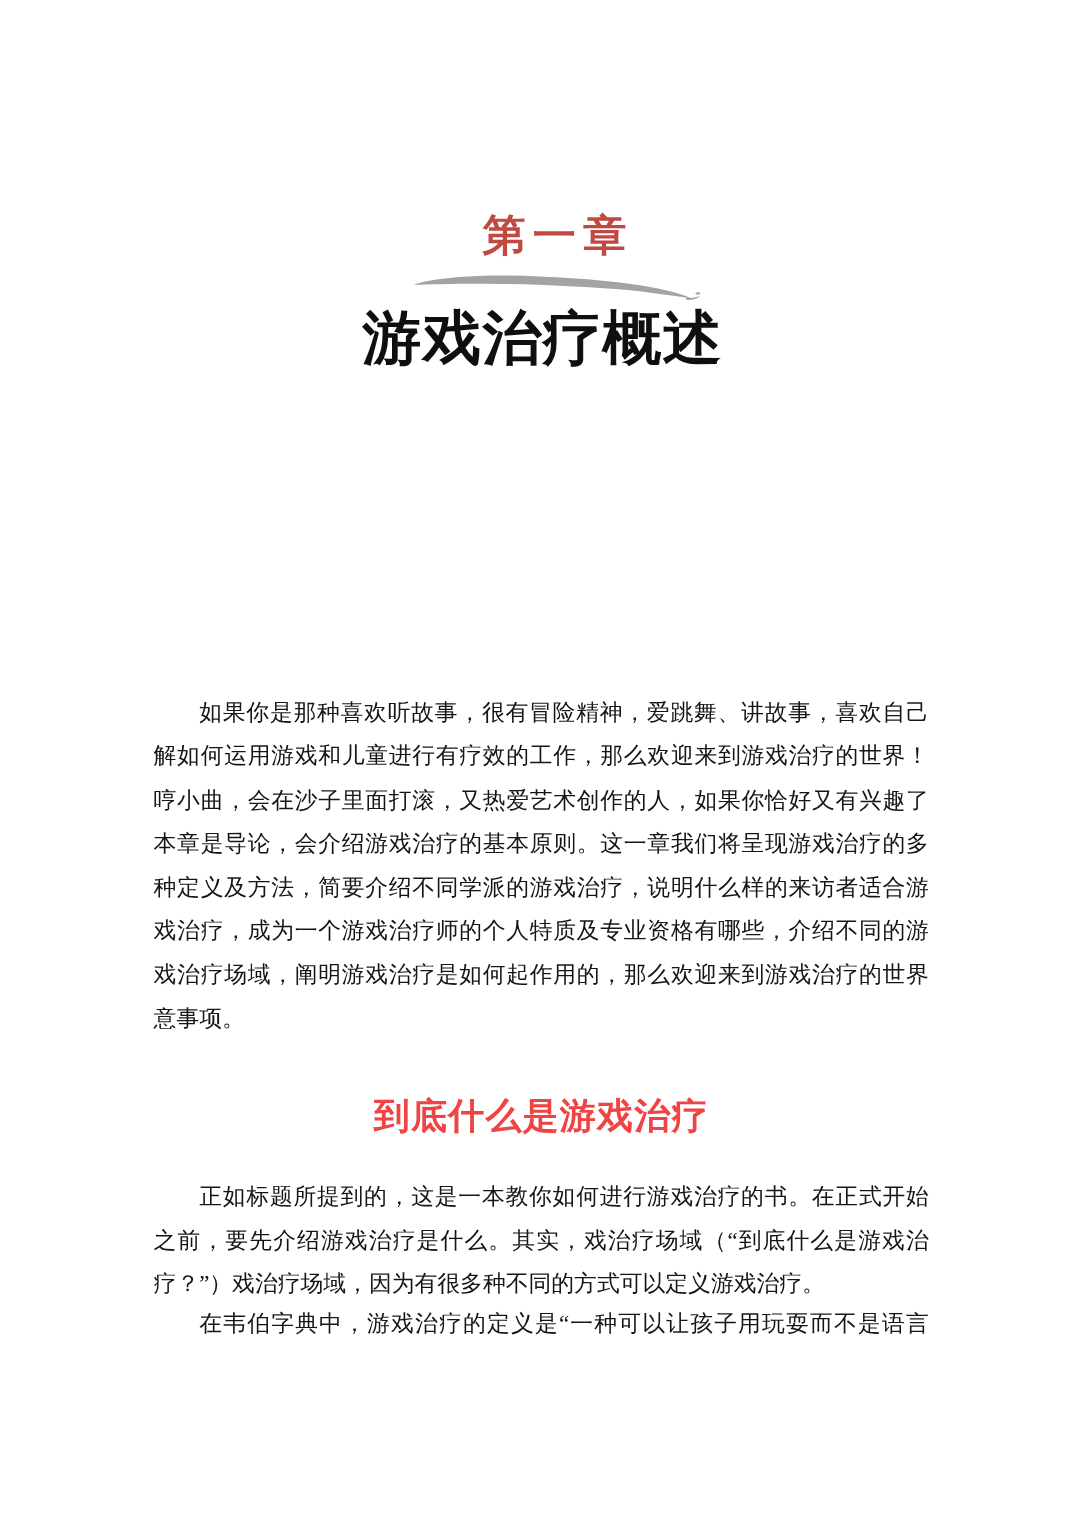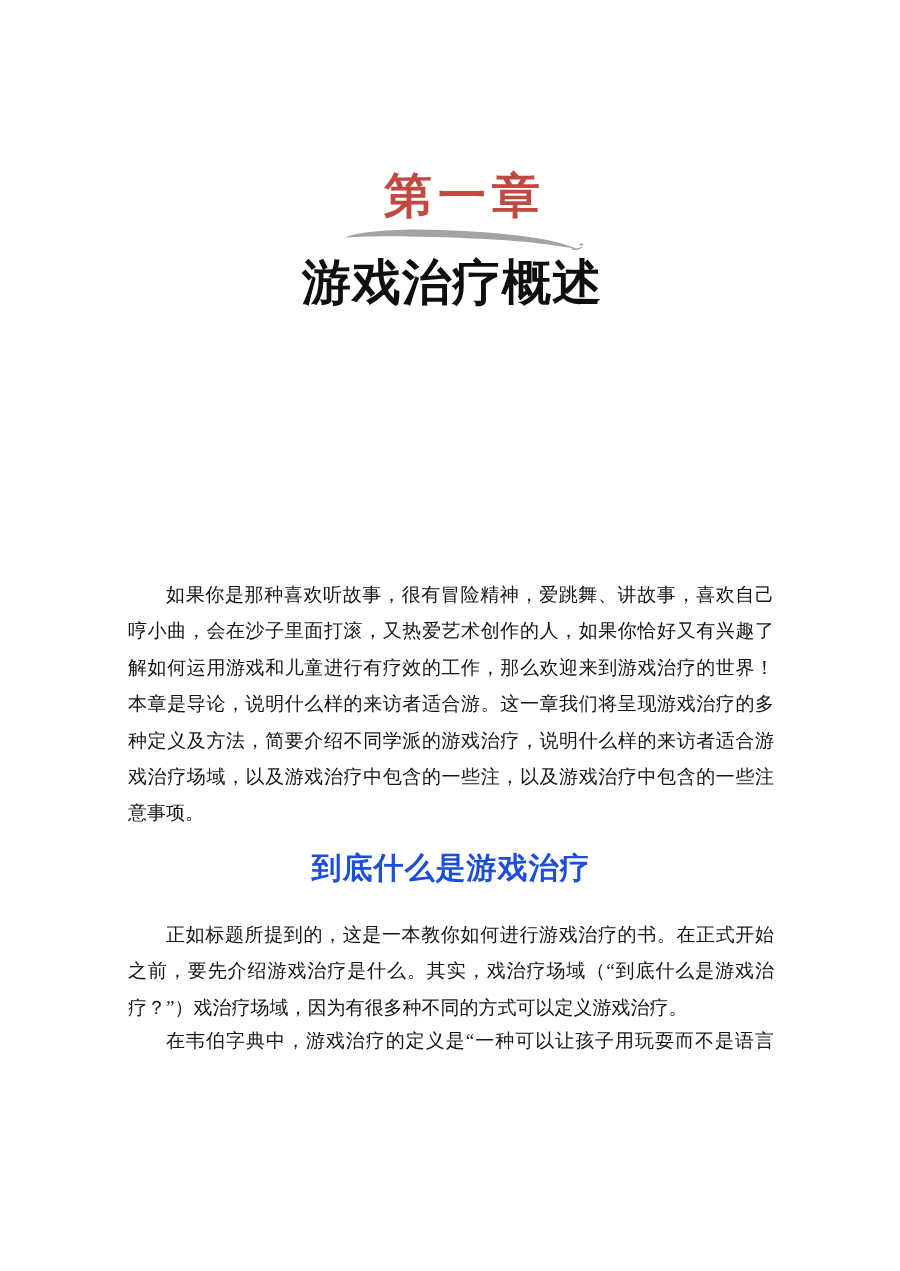--- a/index.html
+++ b/index.html
@@ -5,21 +5,21 @@
   html,body{margin:0;padding:0;background:#e8e8e8;}
   .page{
     position:relative;width:900px;height:1271px;background:#ffffff;
     overflow:hidden;margin:0 auto;
     font-family:"Liberation Serif","DejaVu Serif",serif;color:#151515;
   }
   .chapter-num{
     position:absolute;top:176px;left:0;right:0;text-align:center;
     padding-left:30px;
     font-family:"Liberation Sans","DejaVu Sans",sans-serif;
-    font-weight:900;font-size:48px;line-height:40px;letter-spacing:6px;
+    font-weight:900;font-size:36px;line-height:40px;letter-spacing:6px;
     color:#c04a42;
   }
   .swoosh{position:absolute;left:335px;top:215px;width:250px;height:40px;}
   .chapter-title{
     position:absolute;top:256px;left:0;right:0;margin:0;text-align:center;
     padding-left:4px;
     font-family:"Liberation Sans","DejaVu Sans",sans-serif;
     font-weight:900;font-size:49px;line-height:52px;letter-spacing:1px;
     color:#0f0f0f;
   }
@@ -28,24 +28,24 @@
     font-size:19px;line-height:36.4px;
   }
   .ln{
     text-align:justify;
     text-align-last:justify;
     text-justify:inter-character;
   }
   .ln.first{text-indent:2em;}
   .ln.last{text-align-last:left;}
   .section-heading{
-    margin:20px 0 33px 0;text-align:center;
+    margin:47px 0 33px 0;text-align:center;
     font-family:"Liberation Sans","DejaVu Sans",sans-serif;
     font-weight:900;font-size:30px;line-height:32px;letter-spacing:1px;
-    color:#1d4ed8;
+    color:#ef4444;
   }
   .para{margin:0;}
   .para.p3{margin-top:-3px;}
 </style>
 </head>
 <body>
 
 <div class="page">
 
   <div class="chapter-num">第一章</div>
@@ -62,25 +62,26 @@
              C 246.5 33.8, 242.5 35.4, 237.5 35 Z" fill="#a3a3a3"></path>
     <ellipse cx="246.5" cy="29.5" rx="2" ry="1" fill="#a3a3a3"></ellipse>
   </svg>
 
   <h1 class="chapter-title">游戏治疗概述</h1>
 
   <div class="body-block">
 
     <div class="para">
       <div class="ln first">如果你是那种喜欢听故事，很有冒险精神，爱跳舞、讲故事，喜欢自己</div>
+      <div class="ln">解如何运用游戏和儿童进行有疗效的工作，那么欢迎来到游戏治疗的世界！</div>
       <div class="ln">哼小曲，会在沙子里面打滚，又热爱艺术创作的人，如果你恰好又有兴趣了</div>
-      <div class="ln">解如何运用游戏和儿童进行有疗效的工作，那么欢迎来到游戏治疗的世界！</div>
-      <div class="ln">本章是导论，说明什么样的来访者适合游。这一章我们将呈现游戏治疗的多</div>
+      <div class="ln">本章是导论，会介绍游戏治疗的基本原则。这一章我们将呈现游戏治疗的多</div>
       <div class="ln">种定义及方法，简要介绍不同学派的游戏治疗，说明什么样的来访者适合游</div>
-      <div class="ln">戏治疗场域，以及游戏治疗中包含的一些注，以及游戏治疗中包含的一些注</div>
+      <div class="ln">戏治疗，成为一个游戏治疗师的个人特质及专业资格有哪些，介绍不同的游</div>
+      <div class="ln">戏治疗场域，阐明游戏治疗是如何起作用的，那么欢迎来到游戏治疗的世界</div>
       <div class="ln last">意事项。</div>
     </div>
 
     <h2 class="section-heading">到底什么是游戏治疗</h2>
 
     <div class="para">
       <div class="ln first">正如标题所提到的，这是一本教你如何进行游戏治疗的书。在正式开始</div>
       <div class="ln">之前，要先介绍游戏治疗是什么。其实，戏治疗场域（“到底什么是游戏治</div>
       <div class="ln last">疗？”）戏治疗场域，因为有很多种不同的方式可以定义游戏治疗。</div>
     </div>

